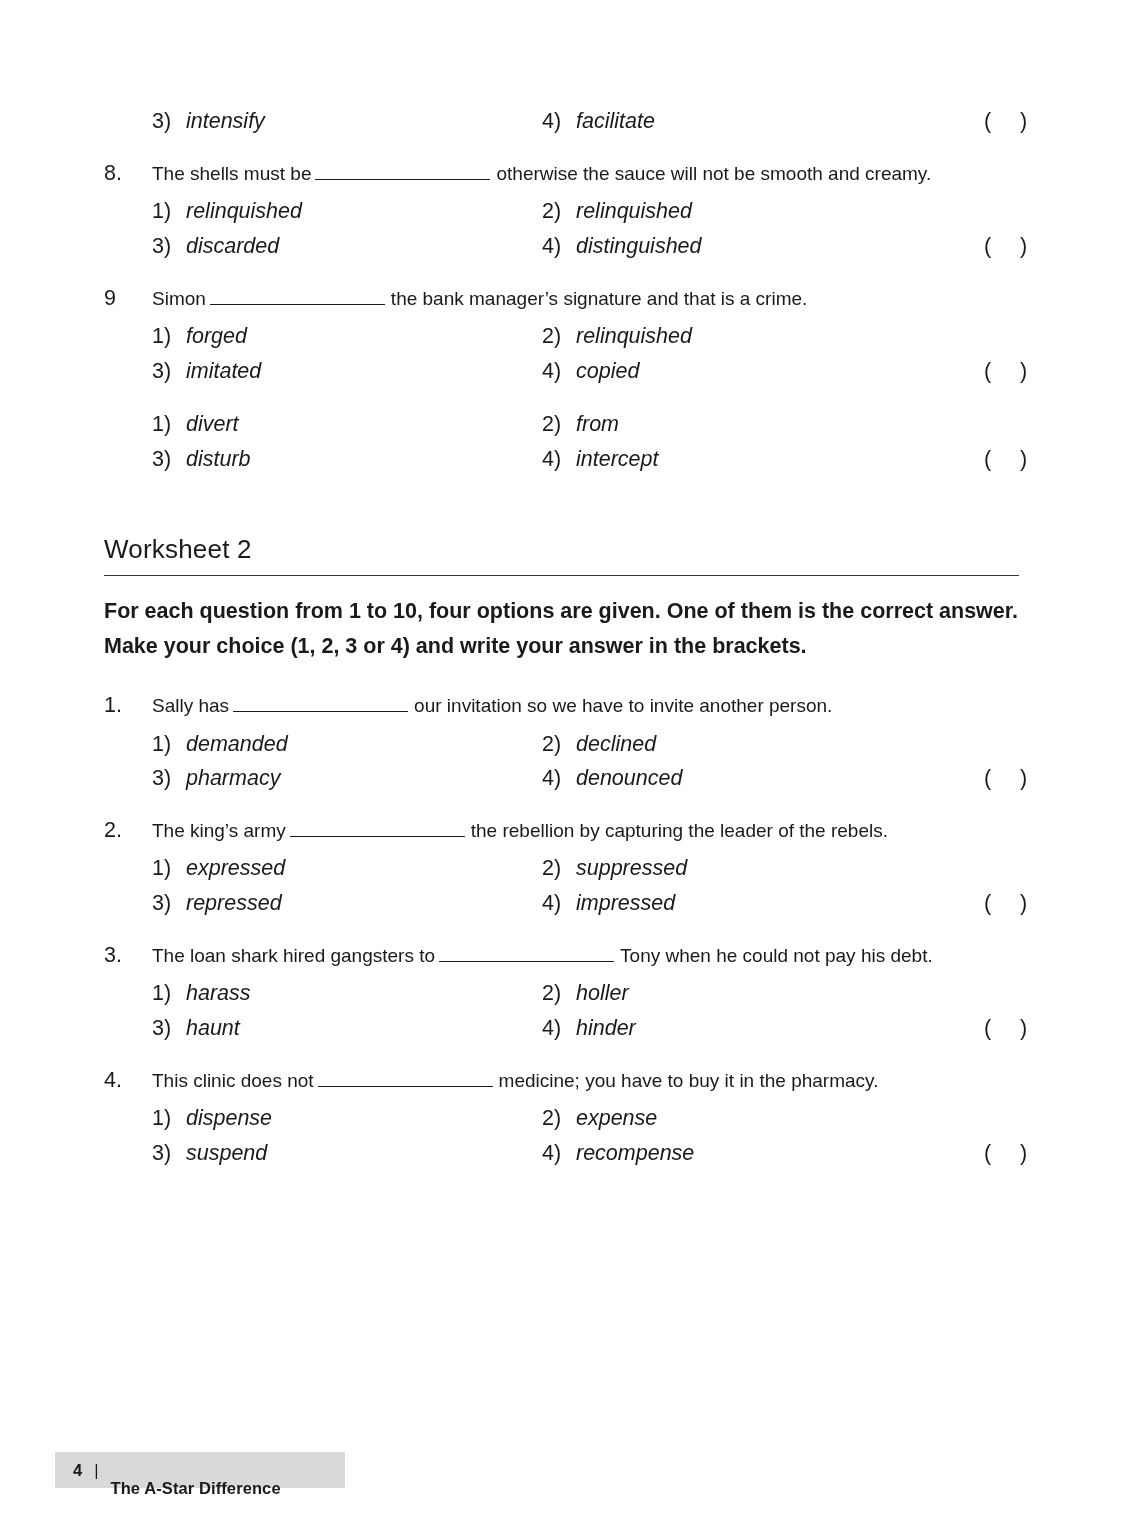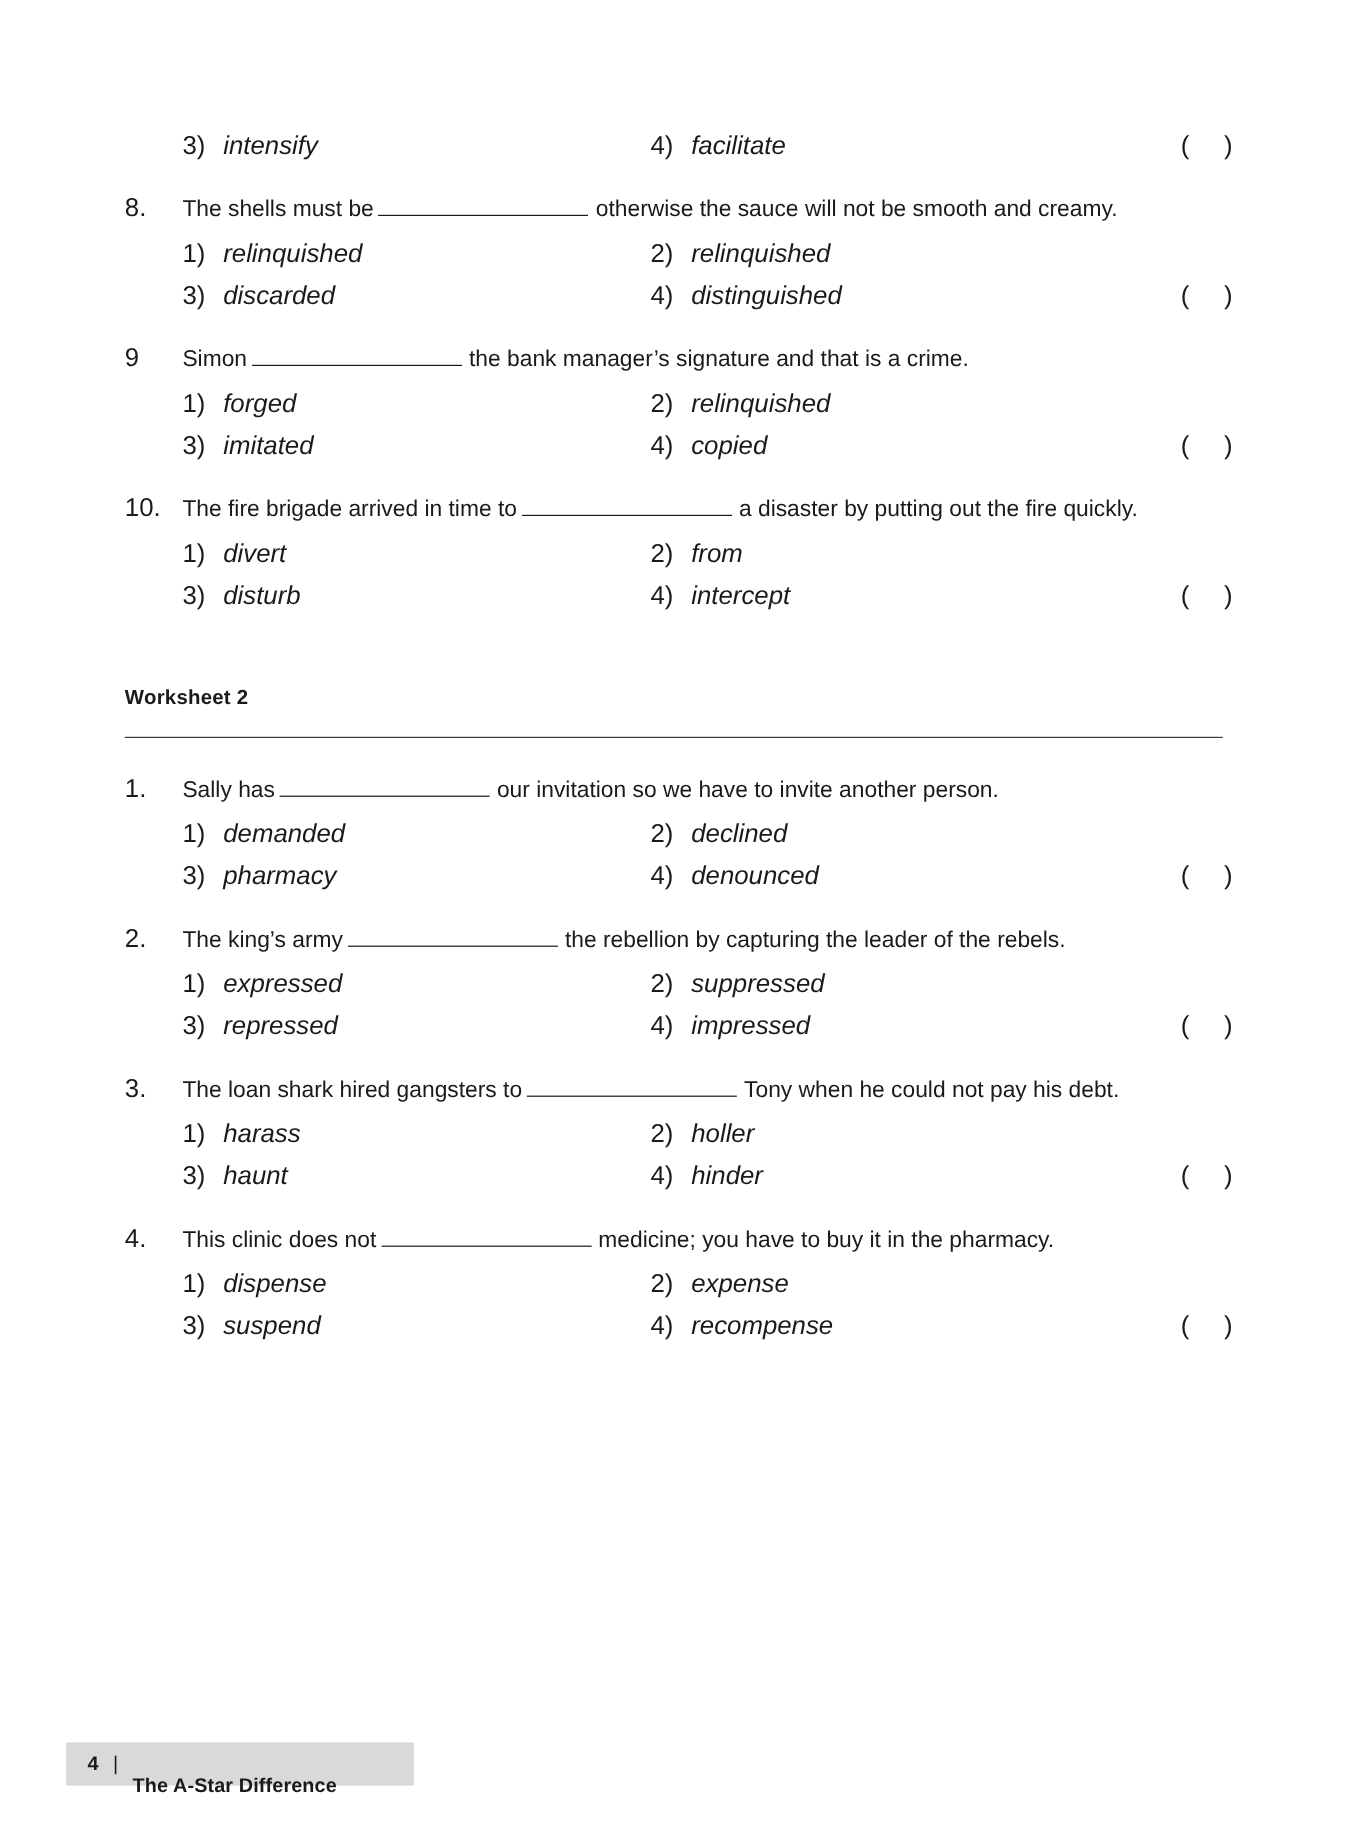--- a/index.html
+++ b/index.html
@@ -85,23 +85,23 @@
     padding-left: 52px;
     letter-spacing: 1px;
     white-space: pre;
   }
 
   
   .section {
     margin-top: 58px;
   }
   .section-title {
-    font-size: 17px;
-    font-weight: bold;
-    padding-bottom: 22px;
+    font-size: 26px;
+    font-weight: normal;
+    padding-bottom: 10px;
     border-bottom: 1.6px solid #3a3a3a;
     width: 915px;
     letter-spacing: 0.2px;
   }
   .instructions {
     margin-top: 18px;
     font-size: 21.5px;
     font-weight: bold;
     line-height: 1.6;
     width: 915px;
@@ -218,26 +218,20 @@
           <div class="opt opt-b">
             <span class="optnum">4)</span>
             <span class="optlabel">copied</span>
           </div>
           <span class="brackets">(    )</span>
         </div>
       </div>
     </div>
 
     <div class="qblock">
-      <div class="qline">
-        <span class="qnum">10.</span>
-        <span class="qtext">
-          <span>The fire brigade arrived in time to</span><span class="blank"></span><span>a disaster by putting out the fire quickly.</span>
-        </span>
-      </div>
       <div class="opts">
         <div class="optrow">
           <div class="opt opt-a">
             <span class="optnum">1)</span>
             <span class="optlabel">divert</span>
           </div>
           <div class="opt opt-b">
             <span class="optnum">2)</span>
             <span class="optlabel">from</span>
           </div>
@@ -252,20 +246,21 @@
             <span class="optnum">4)</span>
             <span class="optlabel">intercept</span>
           </div>
           <span class="brackets">(    )</span>
         </div>
       </div>
     </div>
 
     <div class="section">
       <div class="section-title">Worksheet 2</div>
+      <div class="instructions">For each question from 1 to 10, four options are given. One of them is the correct answer. Make your choice (1, 2, 3 or 4) and write your answer in the brackets.</div>
     </div>
 
     <div class="qblock q-start">
       <div class="qline">
         <span class="qnum">1.</span>
         <span class="qtext">
           <span>Sally has</span><span class="blank"></span><span>our invitation so we have to invite another person.</span>
         </span>
       </div>
       <div class="opts">

